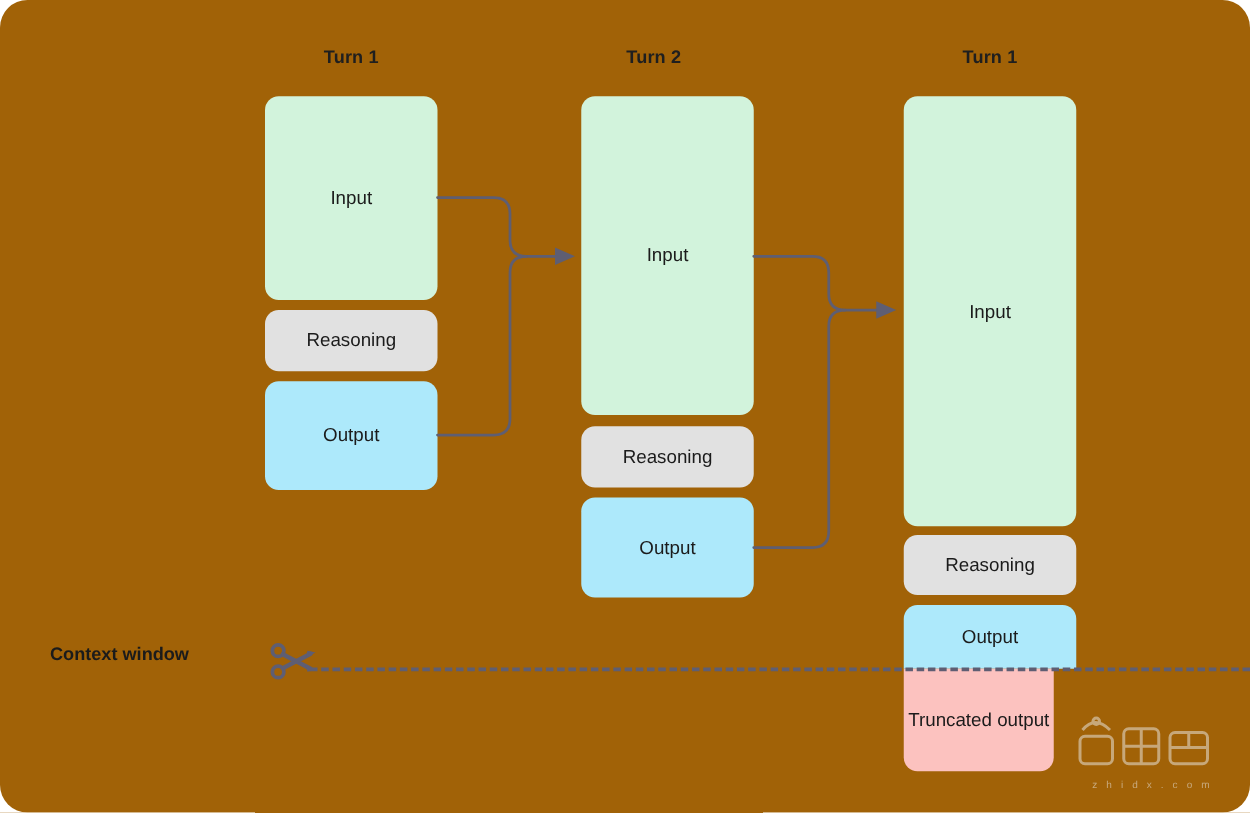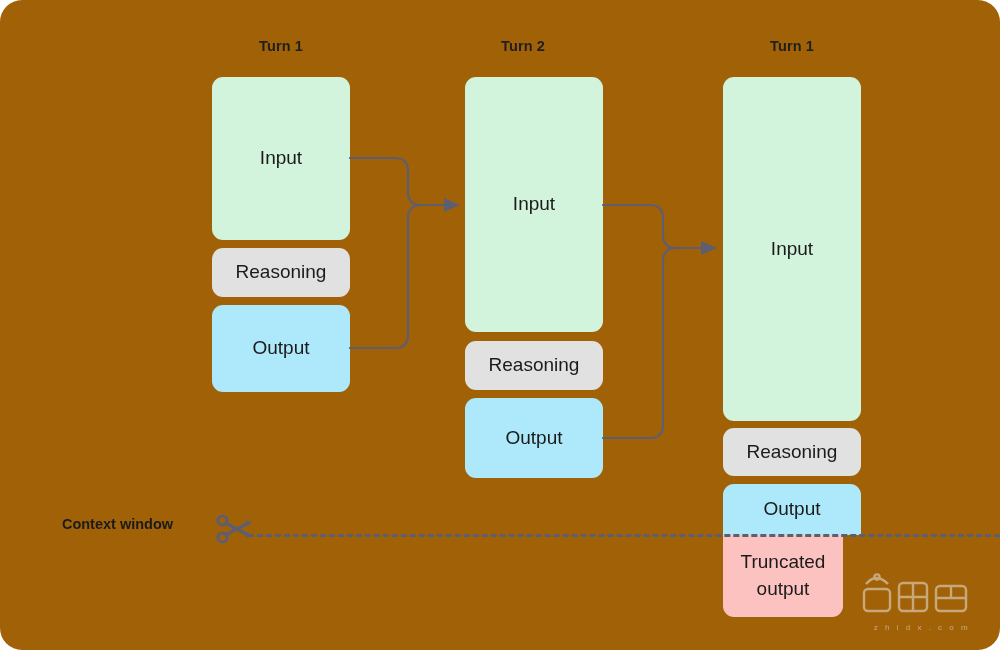--- a/index.html
+++ b/index.html
@@ -34,21 +34,21 @@
     white-space: nowrap;
   }
 
   
   .block {
     position: absolute;
     box-sizing: border-box;
     display: flex;
     align-items: center;
     justify-content: center;
-    font-size: 19px;
+    font-size: 15px;
     color: #1b1b1b;
     text-align: center;
     line-height: 1.4;
   }
   .block.green  { background: #d2f3dc; border-radius: 11px; }
   .block.gray   { background: #e1e1e1; border-radius: 11px; }
   .block.blue   { background: #ade9fb; border-radius: 11px; }
   .block.blue-top    { background: #ade9fb; border-radius: 11px 11px 0 0; }
   .block.pink-bottom { background: #fcc2bf; border-radius: 0 0 11px 11px; }
 
@@ -63,21 +63,21 @@
     stroke: #5e5e73;
     stroke-width: 2.2;
     stroke-linecap: round;
     stroke-linejoin: round;
   }
   .connector polygon { fill: #5e5e73; }
 
   
   #context-label {
     position: absolute;
-    text-align: center;
+    text-align: left;
     white-space: nowrap;
   }
   #context-label .cw-title {
     display: block;
     font-size: 14.5px;
     font-weight: 700;
     color: #1b1b1b;
     line-height: 1.55;
   }
   #context-label .cw-sub {

